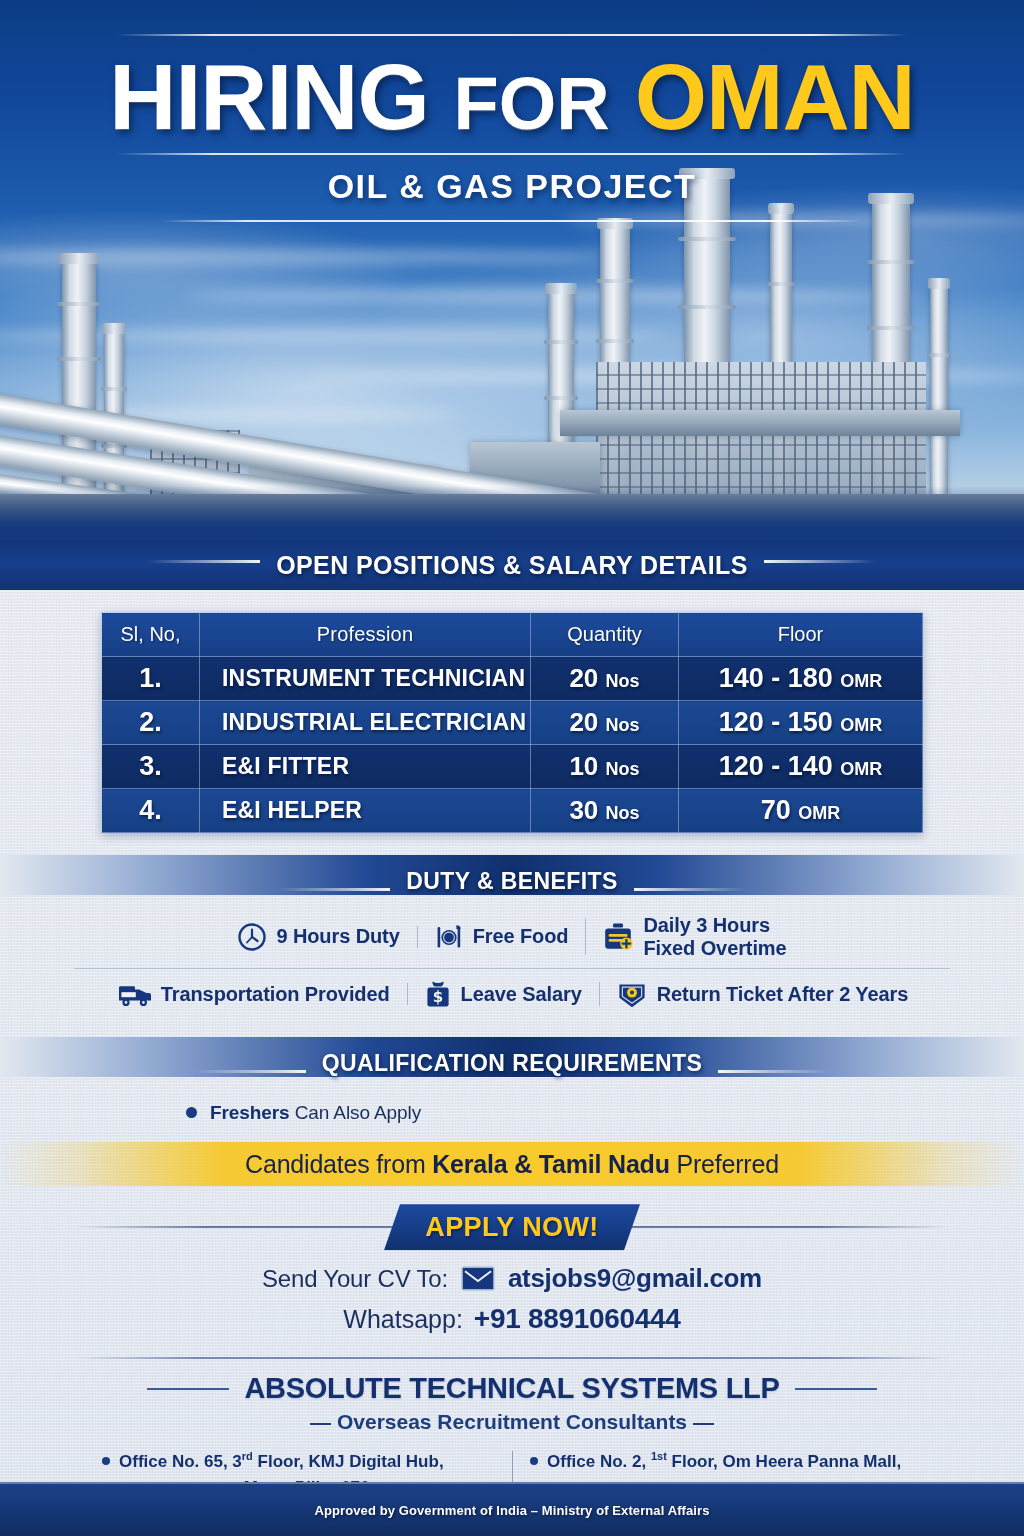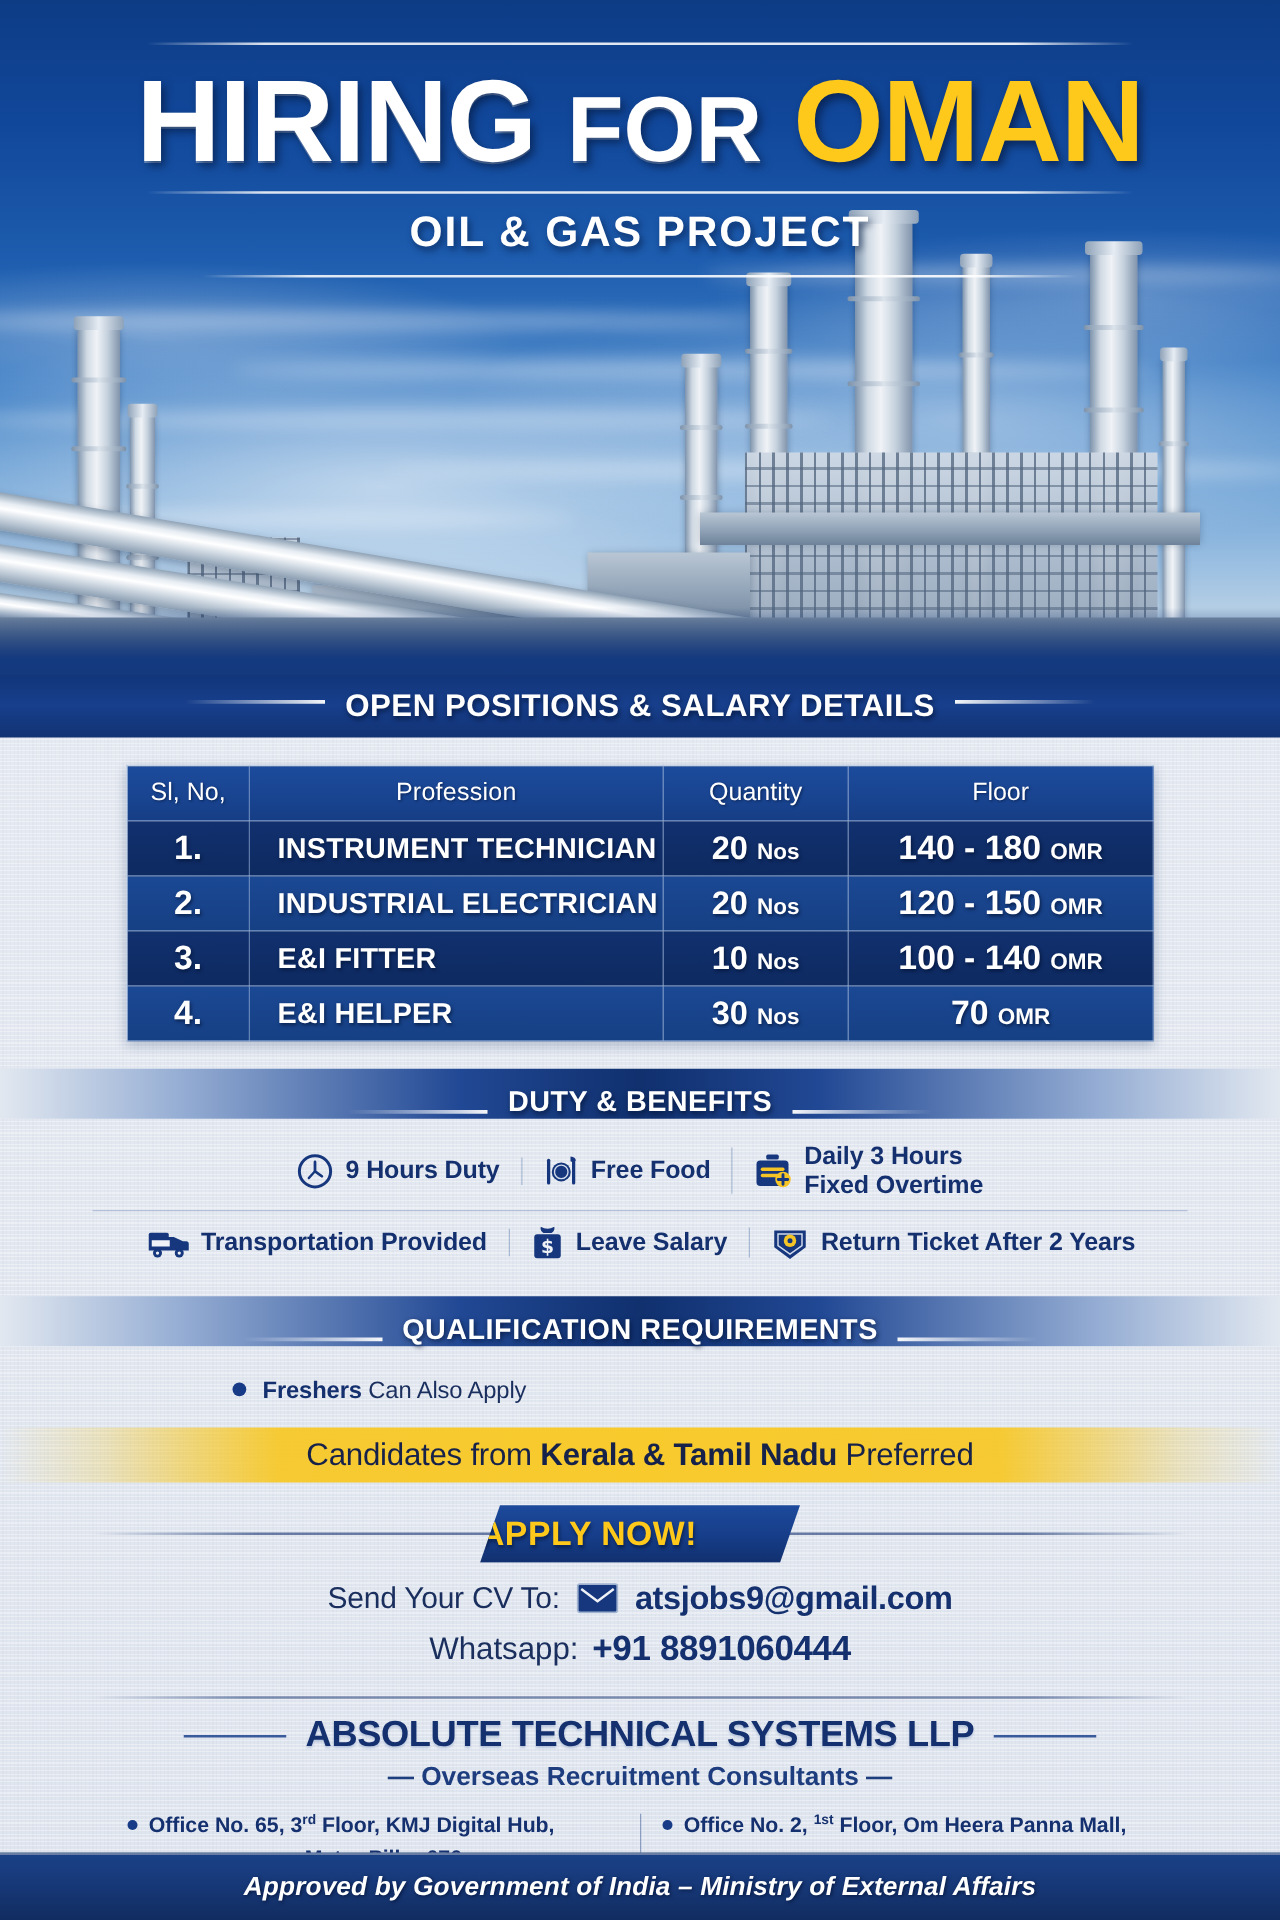--- a/index.html
+++ b/index.html
@@ -193,21 +193,21 @@
   .pref b { font-weight:bold; }
 
   
   .apply-band { position:relative; margin-top:16px; height:46px; }
   .apply-band::before {
     content:""; position:absolute; left:74px; right:74px; top:22px; height:2px;
     background:linear-gradient(90deg,rgba(20,48,110,0),rgba(20,48,110,.6) 15%,rgba(20,48,110,.6) 85%,rgba(20,48,110,0));
   }
   .apply-btn {
     position:absolute; left:50%; top:0; transform:translateX(-50%);
-    width:256px; height:46px; display:flex; align-items:center; 
+    width:256px; height:46px; display:flex; align-items:center; justify-content:center;
     background:linear-gradient(180deg,#1b4593,#123madd 0%,#14387f 100%);
     background:linear-gradient(180deg,#1d4a9c 0%,#163d88 55%,#11306f 100%);
     clip-path:polygon(16px 0, 100% 0, calc(100% - 16px) 100%, 0 100%);
     box-shadow:0 4px 8px rgba(12,34,78,.4);
   }
   .apply-txt { font-size:27px; font-weight:bold; color:#FFC91C; letter-spacing:.4px;
     text-shadow:1px 2px 3px rgba(3,18,50,.6); }
 
   .cv-line { display:flex; align-items:center; justify-content:center; gap:13px; margin-top:13px; }
   .cv-label { font-size:24px; color:#1a2f5e; letter-spacing:-.2px; }
@@ -238,21 +238,21 @@
   .office.left .off-rest { text-align:center; padding-left:22px; }
   .office.right .off-rest { font-style:italic; padding-left:22px; margin-top:7px; }
 
   
   .footer {
     position:absolute; left:0; right:0; bottom:0; height:54px;
     background:linear-gradient(180deg,#1a4186 0%,#17397a 40%,#112c60 100%);
     display:flex; align-items:center; justify-content:center;
     border-top:2px solid rgba(190,206,230,.5);
   }
-  .footer-txt { font-size:21px; font-style:italic; font-weight:bold; color:#fff; letter-spacing:.1px;
+  .footer-txt { font-size:13px; font-weight:bold; color:#fff; letter-spacing:.1px;
     text-shadow:1px 1px 3px rgba(2,12,40,.7); }
 </style>
 </head>
 <body>
 
 <div class="poster">
 
   <div class="hero">
     <div class="sky"></div>
     <div class="cloudband" style="top:250px; left:-60px; right:40%; height:14px;"></div>
@@ -352,21 +352,21 @@
         <tr class="even">
           <td class="c-sl">2.</td>
           <td class="c-prof">INDUSTRIAL ELECTRICIAN</td>
           <td class="c-qty"><span>20</span> <span class="unit">Nos</span></td>
           <td class="c-sal"><span>120 - 150</span> <span class="cur">OMR</span></td>
         </tr>
         <tr class="odd">
           <td class="c-sl">3.</td>
           <td class="c-prof">E&amp;I FITTER</td>
           <td class="c-qty"><span>10</span> <span class="unit">Nos</span></td>
-          <td class="c-sal"><span>100 - 140</span> <span class="cur">OMR</span></td>
+          <td class="c-sal"><span>120 - 140</span> <span class="cur">OMR</span></td>
         </tr>
         <tr class="even">
           <td class="c-sl">4.</td>
           <td class="c-prof">E&amp;I HELPER</td>
           <td class="c-qty"><span>30</span> <span class="unit">Nos</span></td>
           <td class="c-sal"><span>70</span> <span class="cur">OMR</span></td>
         </tr>
       </tbody>
     </table>
   </div>

